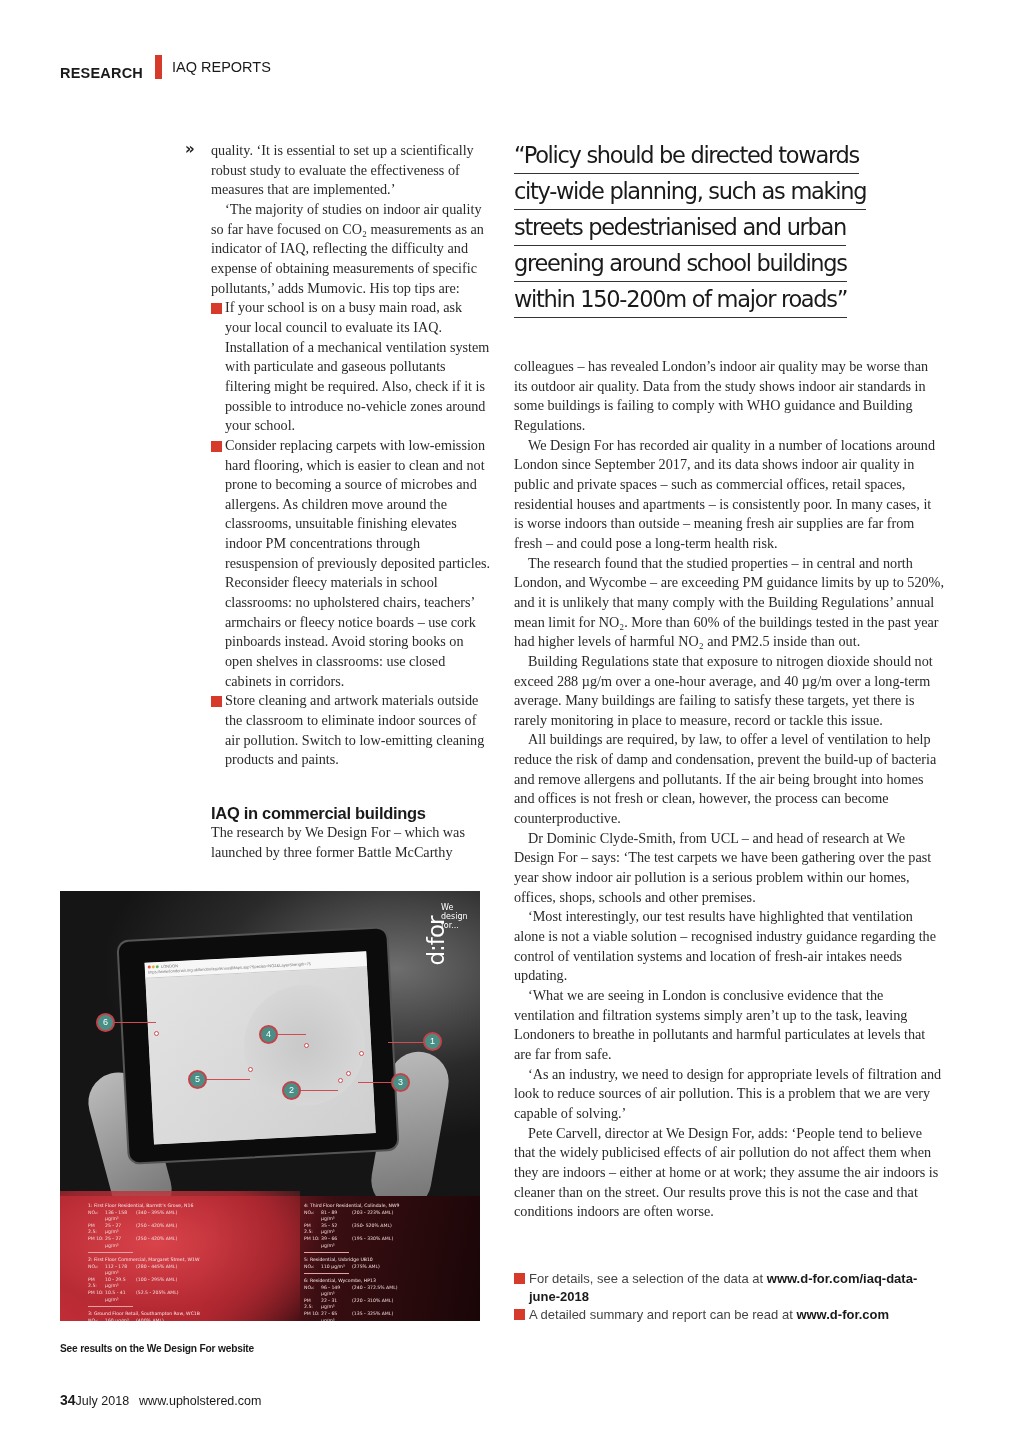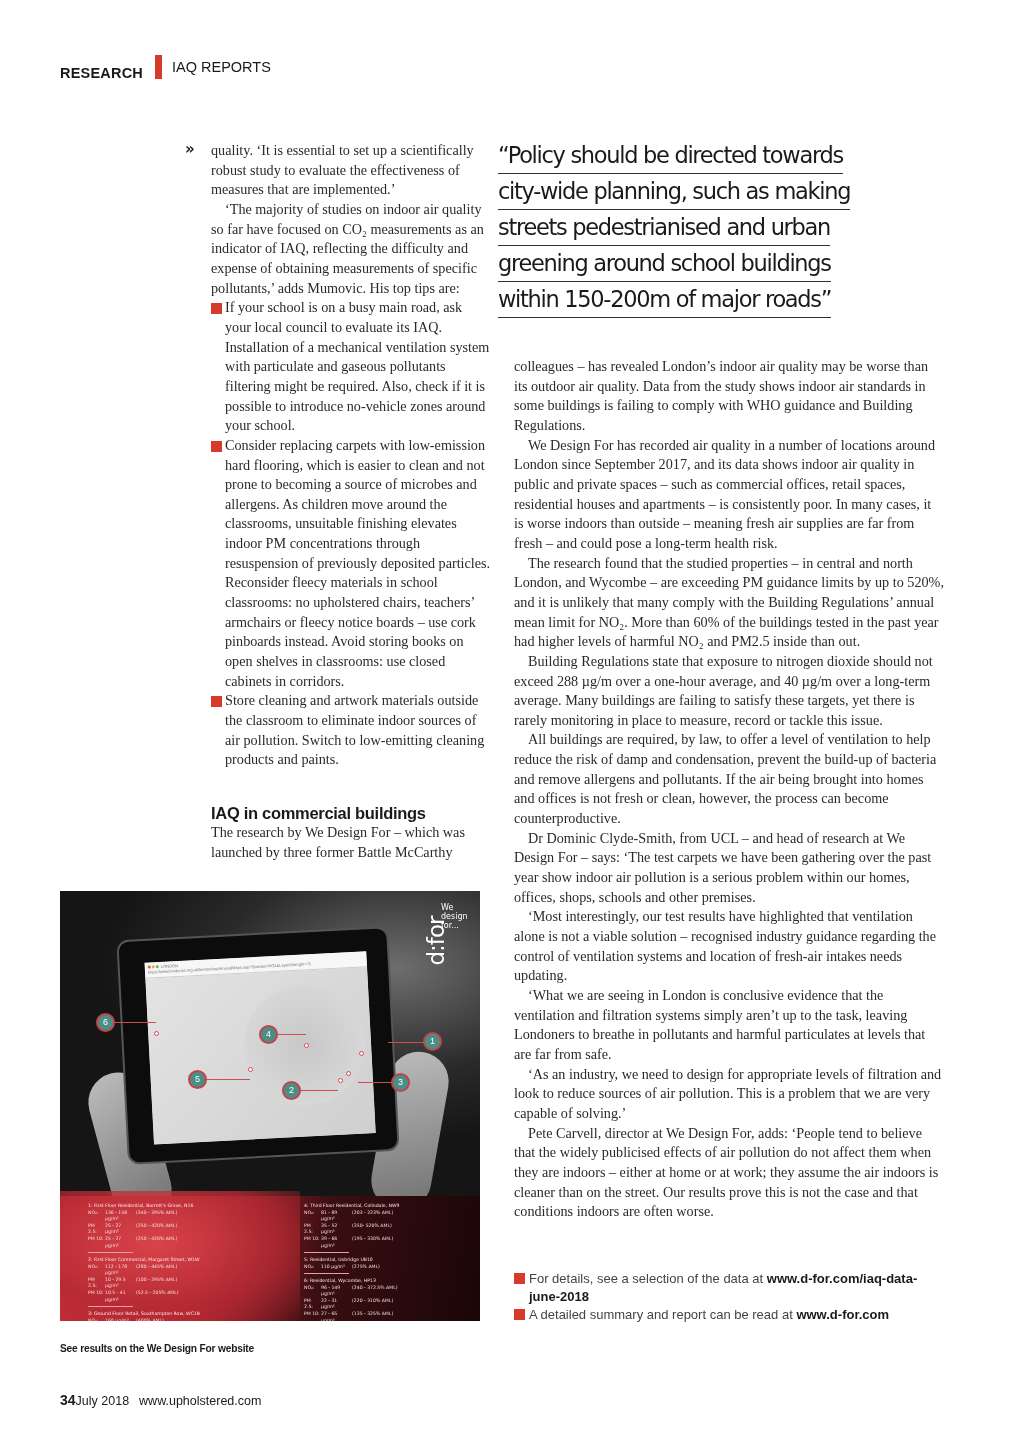--- a/index.html
+++ b/index.html
@@ -14,21 +14,21 @@
   .col-left { position: absolute; left: 211px; top: 141px; width: 280px; font-size: 14.2px; line-height: 19.65px; color: #2a2a2a; }
   .col-left p { margin: 0; }
   .col-left .ind { text-indent: 14px; }
   .chev { position: absolute; left: -26px; top: -1px; font-family: "DejaVu Sans", sans-serif; font-weight: bold; font-size: 15px; color: #222; }
   .bullet { position: relative; padding-left: 14px; }
   .bullet .sq { position: absolute; left: 0; top: 5px; width: 11px; height: 11px; background: #d63a2b; }
   .bullet .btxt { display: block; }
 
   .subhead { font-family: "Liberation Sans", sans-serif; font-weight: bold; font-size: 16.5px; color: #1a1a1a; margin-top: 33px; letter-spacing: -0.3px; line-height: 20px; }
 
-  .pullquote { position: absolute; left: 498px; top: 138px; width: 390px; }
+  .pullquote { position: absolute; left: 514px; top: 138px; width: 390px; }
   .pq-line { font-family: "DejaVu Sans", sans-serif; font-size: 22.5px; letter-spacing: -1.3px; color: #1a1a1a; line-height: 35px; border-bottom: 1.4px solid #333; white-space: nowrap; display: block; width: max-content; }
 
   .col-right { position: absolute; left: 514px; top: 357px; width: 430px; font-size: 14.2px; line-height: 19.65px; color: #2a2a2a; }
   .col-right p { margin: 0; }
   .col-right .ind { text-indent: 14px; }
   .cj { font-family: "Liberation Sans", sans-serif; font-weight: bold; color: #1f8fd6; font-size: 14px; margin-left: 4px; }
 
   .footnotes { position: absolute; left: 514px; top: 1270px; width: 430px; font-family: "Liberation Sans", sans-serif; font-size: 13px; color: #444; line-height: 18px; }
   .fn { position: relative; padding-left: 15px; }
   .fn .sq { position: absolute; left: 0; top: 3px; width: 11px; height: 11px; background: #d63a2b; }

